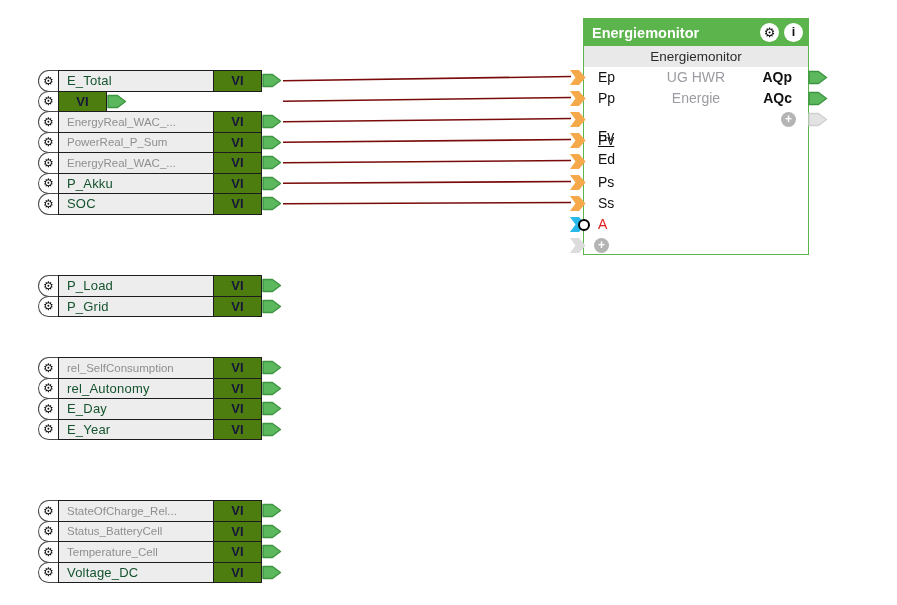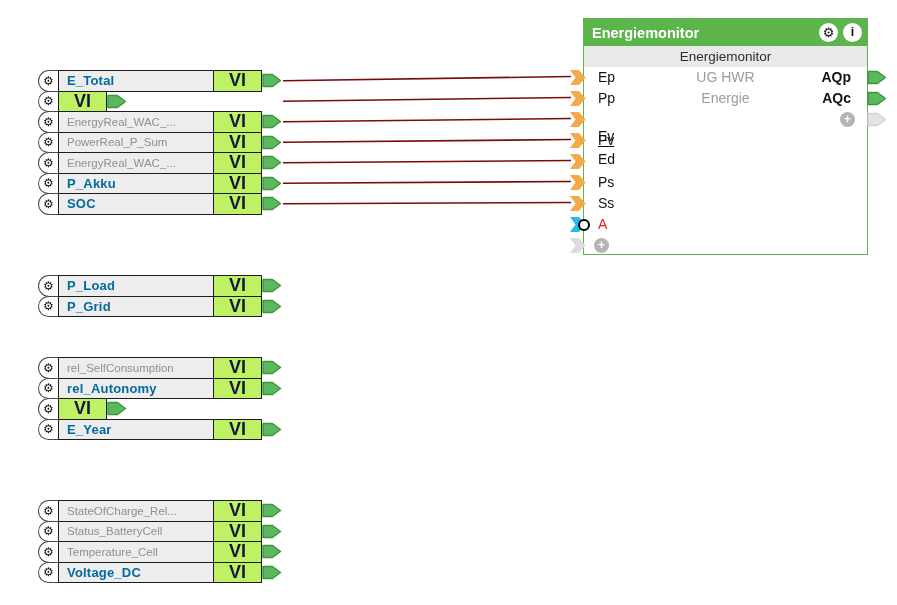--- a/index.html
+++ b/index.html
@@ -12,28 +12,28 @@
   .io-row{display:flex;align-items:stretch;height:21.5px;}
   .io-row + .io-row{margin-top:-1px;}
   .cap{width:20px;background:#fff;border:1.5px solid #4a4a4a;border-right:none;
        border-radius:11px 0 0 11px;display:flex;align-items:center;justify-content:center;
        box-sizing:border-box;cursor:pointer;}
   .cap span{font-size:12px;line-height:1;color:#111;}
   .cells{display:flex;border:1.2px solid #1c1c1c;box-sizing:border-box;background:#fff;}
   .io-label{width:155px;background:#ededed;display:flex;align-items:center;
             padding-left:8px;box-sizing:border-box;border-right:1.2px solid #1c1c1c;
             white-space:nowrap;overflow:hidden;}
-  .em{font-weight:bold;color:#0369a1;font-size:13px;letter-spacing:.2px;}
+  .em{font-weight:normal;color:#14532d;font-size:13px;letter-spacing:.2px;}
   .dim{color:#8f8f8f;font-size:11.5px;}
   .vi{width:47px;display:flex;align-items:center;justify-content:center;
-      font-weight:bold;font-size:18px;color:#16163a;background:#bef264;}
+      font-weight:bold;font-size:13px;color:#16163a;background:#4d7c0f;}
   .out-conn{width:20px;display:flex;align-items:center;}
 
   
-  .fblock{position:absolute;left:583px;top:18px;width:285px;height:237px;
+  .fblock{position:absolute;left:583px;top:18px;width:226px;height:237px;
           background:#fff;border:1.5px solid #5bb44c;box-sizing:border-box;}
   .fb-header{height:27px;background:#5bb44c;display:flex;align-items:center;
              padding:0 5px 0 8px;box-sizing:border-box;}
   .fb-title{color:#fff;font-weight:bold;font-size:14.5px;flex:1;}
   .hicon{width:19px;height:19px;border-radius:50%;background:#fff;display:flex;
          align-items:center;justify-content:center;margin-left:5px;cursor:pointer;}
   .hicon .glyph{color:#111;font-size:13px;line-height:1;}
   .hicon .glyph.i{font-weight:bold;font-size:12.5px;}
   .fb-subtitle{height:21px;background:#e9e9e9;text-align:center;line-height:21px;
                font-size:13.5px;color:#2b2b2b;}
@@ -222,20 +222,21 @@
           <svg width="20" height="15" viewBox="0 0 20 15">
             <path d="M1 1.5 L10.5 1.5 L18.5 7.5 L10.5 13.5 L1 13.5 Z" fill="#5cb85c" stroke="#3d9440" stroke-width="1.4" stroke-linejoin="round"></path>
           </svg>
         </div>
       </div>
       <div class="io-row">
         <div class="cap">
           <span>⚙</span>
         </div>
         <div class="cells">
+          <div class="io-label em">E_Day</div>
           <div class="vi">VI</div>
         </div>
         <div class="out-conn">
           <svg width="20" height="15" viewBox="0 0 20 15">
             <path d="M1 1.5 L10.5 1.5 L18.5 7.5 L10.5 13.5 L1 13.5 Z" fill="#5cb85c" stroke="#3d9440" stroke-width="1.4" stroke-linejoin="round"></path>
           </svg>
         </div>
       </div>
       <div class="io-row">
         <div class="cap">

